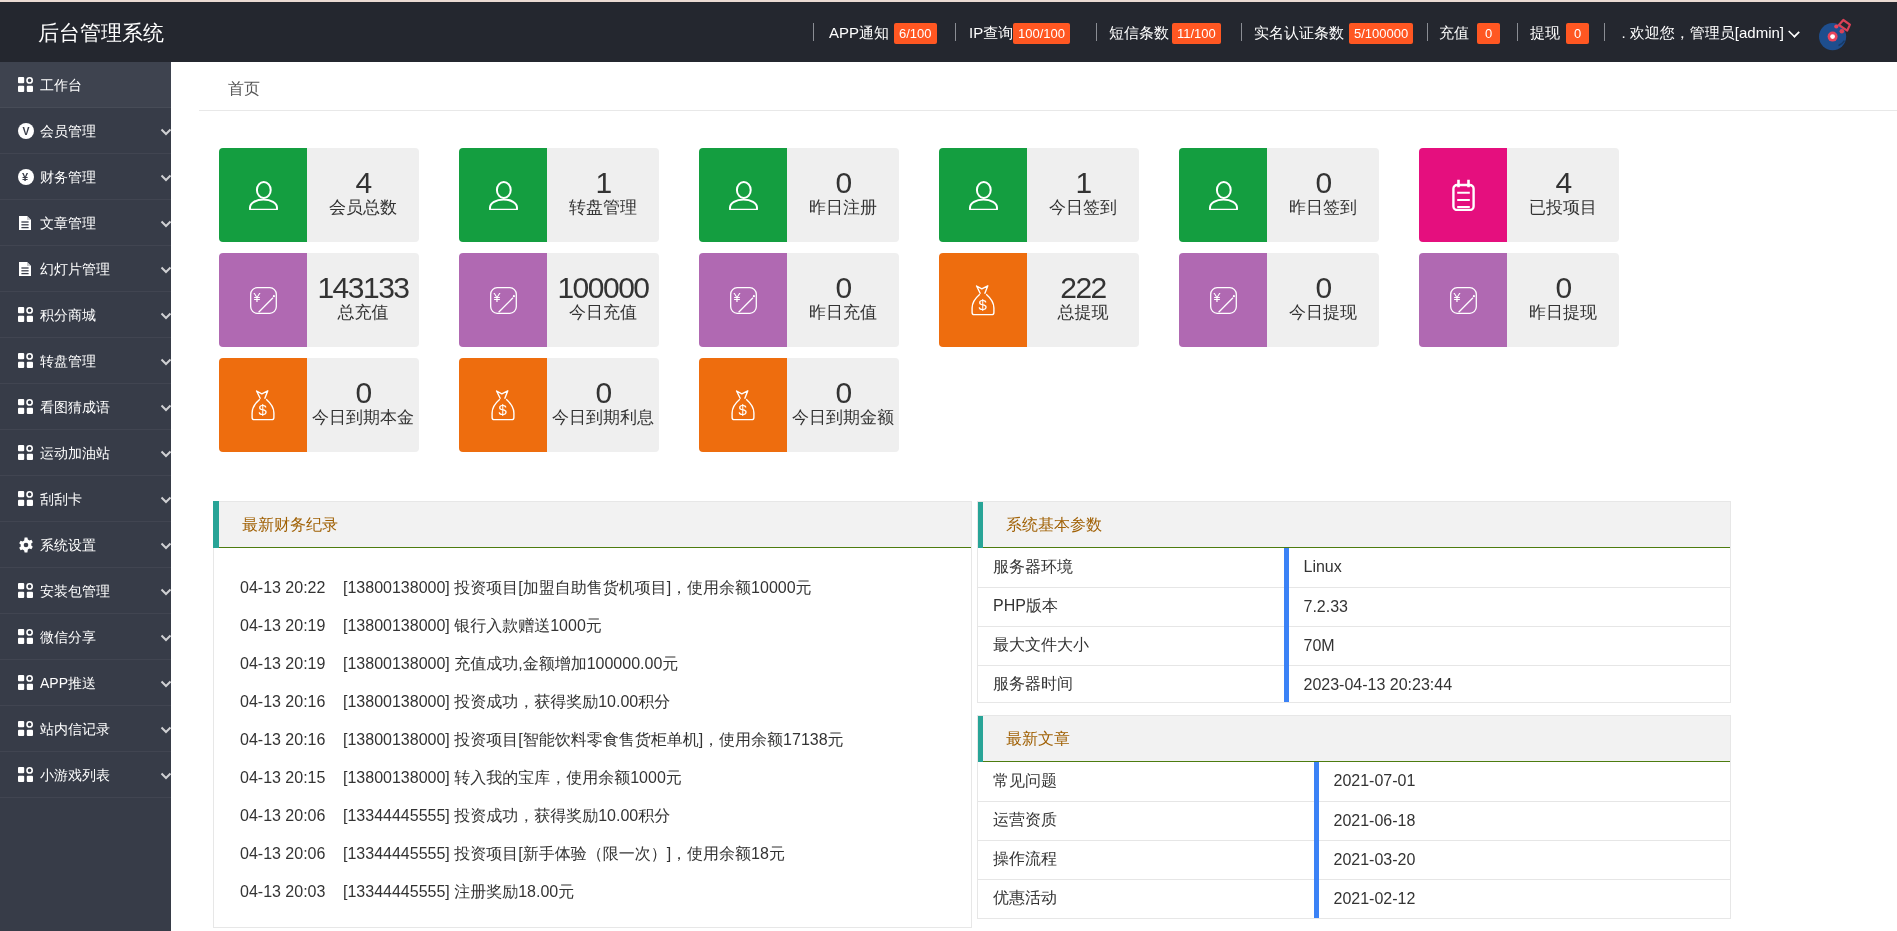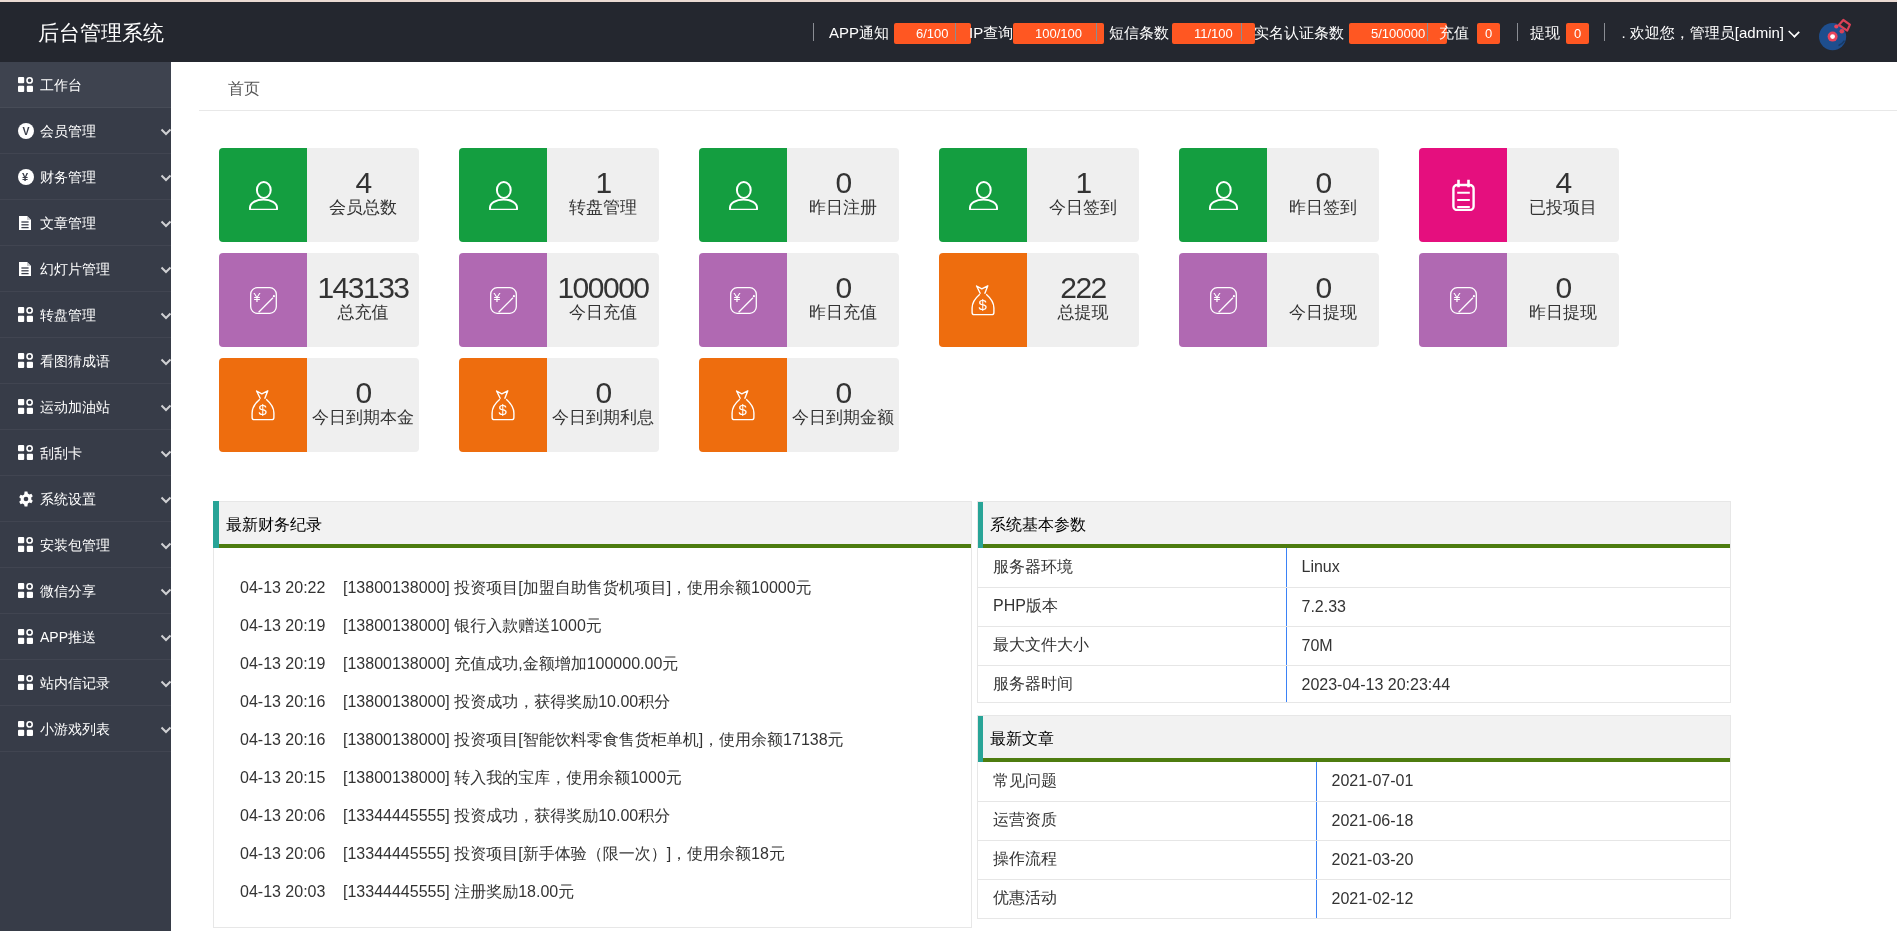--- a/index.html
+++ b/index.html
@@ -3,49 +3,49 @@
 <meta charset="utf-8">
 <title>后台管理系统</title>
 <style>
 *{margin:0;padding:0;box-sizing:border-box}
 html,body{width:1897px;height:931px;overflow:hidden;background:#fff;font-family:"Liberation Sans",sans-serif}
 #topline{position:absolute;left:0;top:0;width:1897px;height:2px;background:#eadad3}
 #topbar{position:absolute;left:0;top:2px;width:1897px;height:60px;background:#24272f;color:#fff}
 #topbar .title{position:absolute;left:38px;top:17px;font-size:21px;color:#fff}
 .tsep{position:absolute;top:21px;width:1px;height:18px;background:#8a8d94}
 .titem{position:absolute;top:22px;font-size:15px;color:#fff;white-space:nowrap}
-.badge{display:inline-block;background:#ff5722;color:#fff;font-size:13px;line-height:15px;padding:3px 22px;border-radius:2px;position:relative;top:-1px}
+.badge{display:inline-block;background:#ff5722;color:#fff;font-size:13px;line-height:15px;padding:3px 5px;border-radius:2px;position:relative;top:-1px}
 #side{position:absolute;left:0;top:62px;width:171px;height:869px;background:#373c48}
 .mi{position:relative;height:46px;line-height:46px;color:#fff;font-size:14px;border-bottom:1px solid rgba(255,255,255,.05)}
 .mi .ico{position:absolute;left:18px;top:15px;width:16px;height:16px;line-height:0}
 .mi .ico svg{display:block}
 .mi .txt{position:absolute;left:40px;top:0;white-space:nowrap}
 .mi .chev{position:absolute;left:160px;top:20px;line-height:0}
 .mi .chev svg{display:block}
 .mi.sel{background:#3e434f}
 #crumb{position:absolute;left:199px;top:62px;width:1698px;height:49px;background:#fff;border-bottom:1px solid #e8e8e8}
 #crumb span{position:absolute;left:29px;top:17px;font-size:16px;color:#555}
 .card{position:absolute;width:200px;height:94px;border-radius:4px;overflow:hidden;display:flex}
 .card .ic{width:88px;height:94px;display:flex;align-items:center;justify-content:center;flex:none}
 .card .tx{flex:1;background:#efefef;display:flex;flex-direction:column;align-items:center;justify-content:center;color:#333;padding-bottom:6px}
 .card .num{font-size:30px;line-height:31px;letter-spacing:-1.5px;color:#333}
 .card .lab{font-size:17px;line-height:20px;color:#333}
 .bg-green{background:#149e40}
 .bg-purple{background:#b069b2}
 .bg-orange{background:#ee6d0e}
 .bg-pink{background:#e50f7e}
 .panel{position:absolute;background:#fff;border:1px solid #e7e7e7}
-.phead{position:relative;height:46px;line-height:46px;border-bottom:4px solid #4d7c0f;font-size:16px;color:#000000;padding-left:12px;background:#f2f2f2}
+.phead{position:relative;height:46px;line-height:46px;border-bottom:1px solid #4d7c0f;font-size:16px;color:#a16207;padding-left:28px;background:#f2f2f2}
 .pbar{position:absolute;left:-1px;top:-1px;width:6px;height:47px;background:#28a497}
 .frow{height:38px;line-height:38px;font-size:16px;color:#333;padding-left:26px;white-space:nowrap}
 .frow .t{display:inline-block;width:103px}
 table.ptab{width:100%;border-collapse:collapse;font-size:16px;color:#333}
 table.ptab td{height:39px;border-bottom:1px solid #e6e6e6;padding-left:15px}
 table.ptab tr:last-child td{border-bottom:none}
-table.ptab td.v{border-left:1px solid #3b82f6}
+table.ptab td.v{border-left:5px solid #3b82f6}
 </style>
 </head>
 <body>
 <div id="topline"></div>
 <div id="topbar">
   <div class="title">后台管理系统</div>
 <div class="tsep" style="left:813px"></div>
 <div class="titem" style="left:829px">APP通知</div>
 <div class="titem" style="left:894px"><span class="badge" style="margin-left:0">6/100</span></div>
 <div class="tsep" style="left:955px"></div>
@@ -152,20 +152,36 @@
     </div>
 <div class="mi">
       <span class="ico">
         <svg width="15" height="15" viewBox="0 0 15 15">
           <rect x="0" y="0" width="6.2" height="6.2" rx="1" fill="#fff"></rect>
           <rect x="0" y="8.8" width="6.2" height="6.2" rx="1" fill="#fff"></rect>
           <rect x="8.8" y="8.8" width="6.2" height="6.2" rx="1" fill="#fff"></rect>
           <circle cx="11.6" cy="3.4" r="2.6" fill="none" stroke="#fff" stroke-width="1.6"></circle>
         </svg>
       </span>
+      <span class="txt">积分商城</span>
+      <span class="chev">
+        <svg width="12" height="8" viewBox="0 0 12 8">
+          <polyline points="1.5,1.5 6,6 10.5,1.5" fill="none" stroke="#cfd0d3" stroke-width="2"></polyline>
+        </svg>
+      </span>
+    </div>
+<div class="mi">
+      <span class="ico">
+        <svg width="15" height="15" viewBox="0 0 15 15">
+          <rect x="0" y="0" width="6.2" height="6.2" rx="1" fill="#fff"></rect>
+          <rect x="0" y="8.8" width="6.2" height="6.2" rx="1" fill="#fff"></rect>
+          <rect x="8.8" y="8.8" width="6.2" height="6.2" rx="1" fill="#fff"></rect>
+          <circle cx="11.6" cy="3.4" r="2.6" fill="none" stroke="#fff" stroke-width="1.6"></circle>
+        </svg>
+      </span>
       <span class="txt">转盘管理</span>
       <span class="chev">
         <svg width="12" height="8" viewBox="0 0 12 8">
           <polyline points="1.5,1.5 6,6 10.5,1.5" fill="none" stroke="#cfd0d3" stroke-width="2"></polyline>
         </svg>
       </span>
     </div>
 <div class="mi">
       <span class="ico">
         <svg width="15" height="15" viewBox="0 0 15 15">

